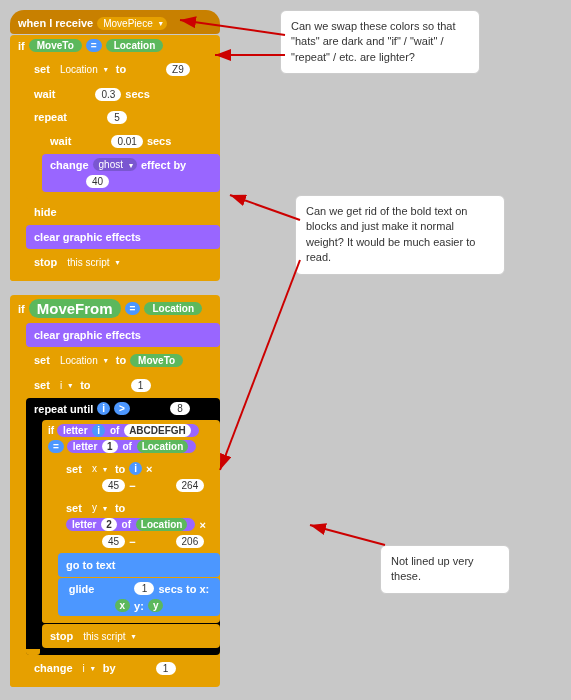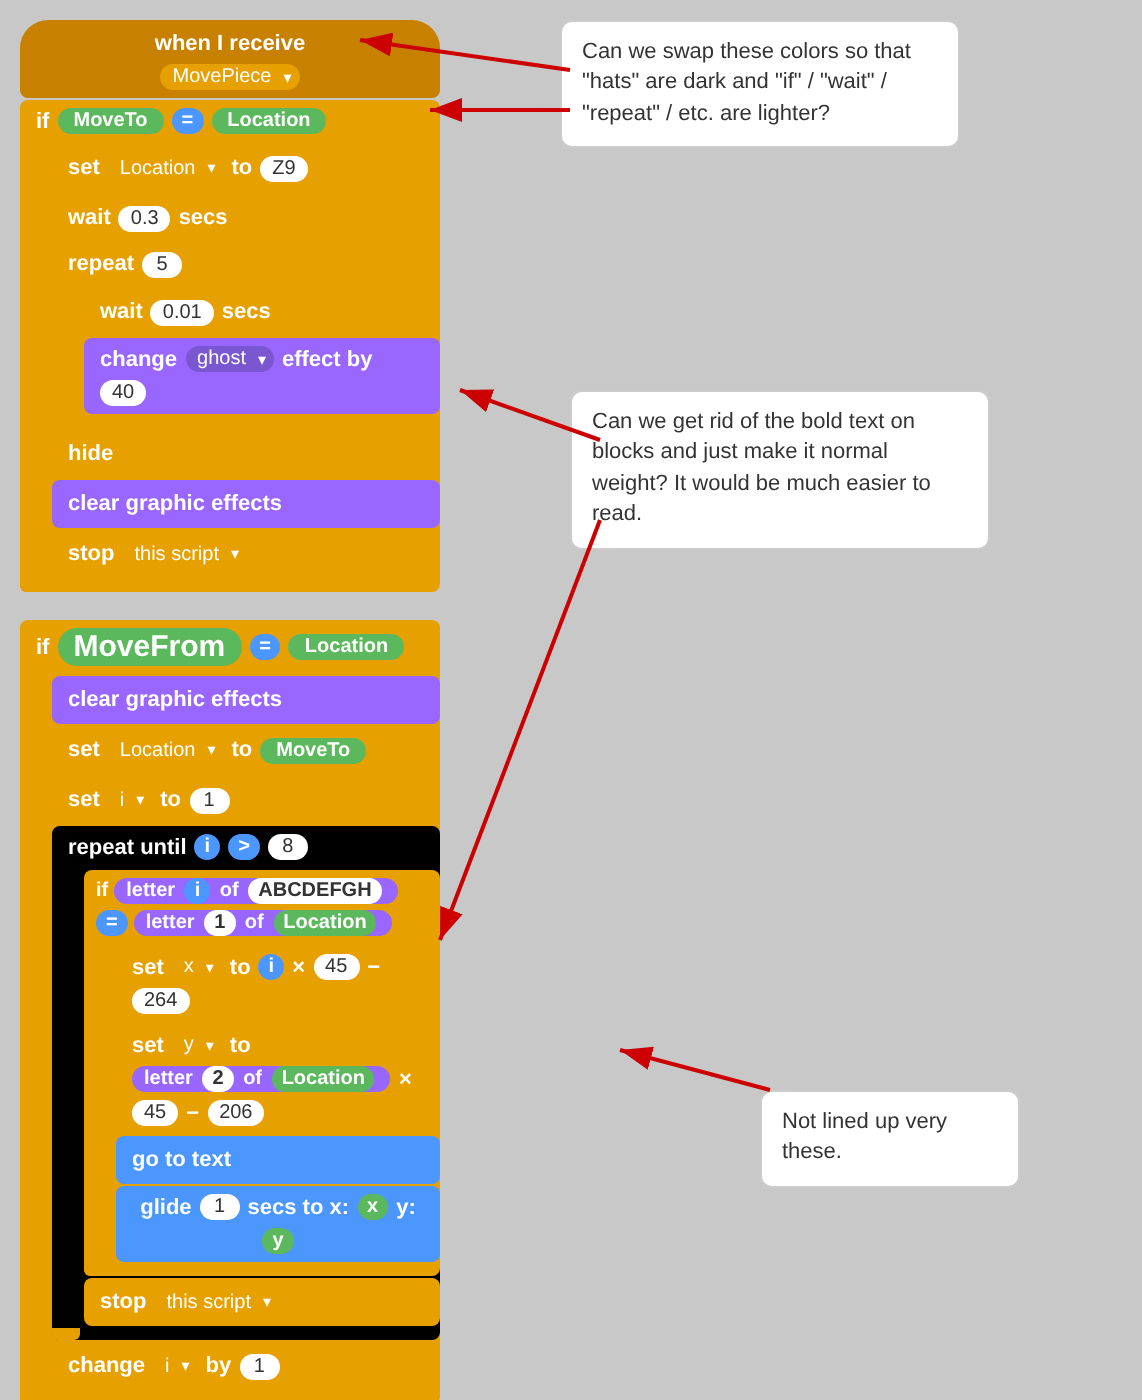--- a/index.html
+++ b/index.html
@@ -47,20 +47,21 @@
     .block-input {
       background: white;
       color: #333;
       border-radius: 10px;
       padding: 1px 6px;
       font-size: 10px;
       font-weight: normal;
       min-width: 20px;
       text-align: center;
       display: inline-block;
+      margin-left: 36px;
     }
 
     .block-dropdown {
       background: white;
       color: #333;
       border-radius: 10px;
       padding: 1px 14px 1px 6px;
       font-size: 10px;
       font-weight: normal;
       position: relative;
@@ -115,21 +116,21 @@
       font-size: 11px;
     }
   </style>
 </head>
 <body>
 
 <div class="scratch-container">
 
   <div style="display:flex; flex-direction:column; gap:1px; width:210px;">
 
-    <div class="block hat" style="background:#c88000; border-radius:14px 14px 4px 4px; padding: 6px 8px 4px 8px; flex-direction: column;">
+    <div class="block hat" style="background:#c88000; border-radius:14px 14px 4px 4px; padding: 6px 8px 4px 8px;">
       <span class="block-label">when I receive</span>
       <span class="block-dropdown orange-dd">MovePiece</span>
     </div>
 
     <div style="background:#e6a000; border-radius:4px; display:flex; flex-direction:column;">
       <div style="display:flex; align-items:center; gap:4px; padding:4px 8px; color:white; font-weight:bold; font-size:11px;">
         <span>if</span>
         <span style="background:#5cb85c; color:white; border-radius:10px; padding:1px 8px; font-size:10px;">MoveTo</span>
         <span style="background:#4c97ff; color:white; border-radius:8px; padding:1px 5px; font-size:10px;">=</span>
         <span style="background:#5cb85c; color:white; border-radius:10px; padding:1px 8px; font-size:10px;">Location</span>
@@ -307,21 +308,21 @@
       <div style="height:6px; background:#e6a000; width:14px; border-radius:0 0 3px 3px;"></div>
     </div>
 
   </div>
 </div>
 
 <div class="callout" style="left:280px; top:10px; width:200px;">
   <span>Can we swap these colors so that "hats" are dark and "if" / "wait" / "repeat" / etc. are lighter?</span>
 </div>
 
-<div class="callout" style="left:285px; top:195px; width:210px;">
+<div class="callout" style="left:295px; top:195px; width:210px;">
   <span>Can we get rid of the bold text on blocks and just make it normal weight?  It would be much easier to read.</span>
 </div>
 
 <div class="callout" style="left:380px; top:545px; width:130px;">
   <span>Not lined up very these.</span>
 </div>
 
 <svg class="arrows-svg">
 
   <line x1="285" y1="35" x2="180" y2="20" stroke="#cc0000" stroke-width="2" marker-end="url(#arrowhead)"></line>

